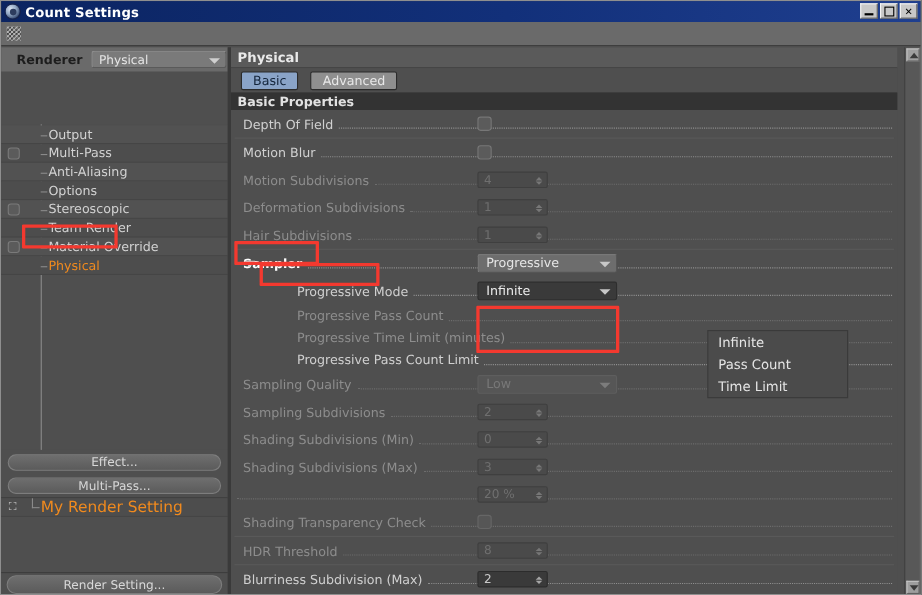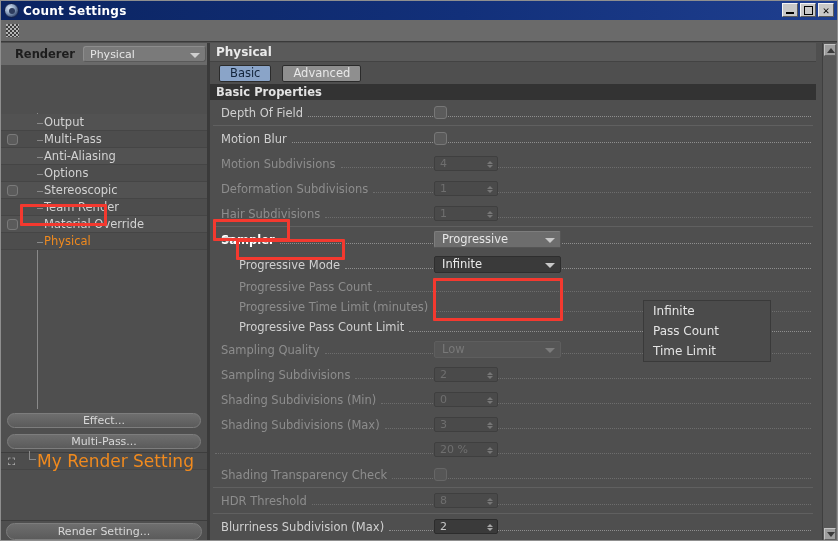--- a/index.html
+++ b/index.html
@@ -174,21 +174,21 @@
     display: flex; align-items: center;
     background: #4d4d4d;
     border-bottom: 1px solid #454545;
   }
   .sub-icon {
     position: absolute; left: 5px; top: 3px;
     width: 11px; height: 11px;
     color: #cfcfcf; font-size: 10px; line-height: 11px; text-align: center;
   }
   .sub-label {
-    margin-left: 36px; color: #f08a1e; font-size: 17px;
+    margin-left: 36px; color: #f08a1e; font-size: 14px;
     position: relative;
   }
   .sub-label::before {
     content: ""; position: absolute; left: -8px; top: 0px;
     width: 1px; height: 9px; background: #8a8a8a;
   }
   .sub-label::after {
     content: ""; position: absolute; left: -8px; top: 8px;
     width: 7px; height: 1px; background: #8a8a8a;
   }
@@ -256,21 +256,21 @@
     height: 25px;
     display: flex; align-items: center;
   }
   .row.tight { height: 20px; }
   .row-label {
     color: #d0d0d0; font-size: 11.5px;
     margin-left: 11px;
     white-space: nowrap;
   }
   .row-label.dim { color: #8d8d8d; }
-  .row-label.indent { margin-left: 29px; }
+  .row-label.indent { margin-left: 60px; }
   .row-label.bold { font-weight: bold; color: #ffffff; }
   .dots {
     flex: 1;
     margin: 0 5px;
     border-bottom: 1px dotted #8f8f8f;
     height: 9px;
     min-width: 8px;
   }
   .dots.dim { border-bottom-color: #6d6d6d; }
   .ctrl-slot {

